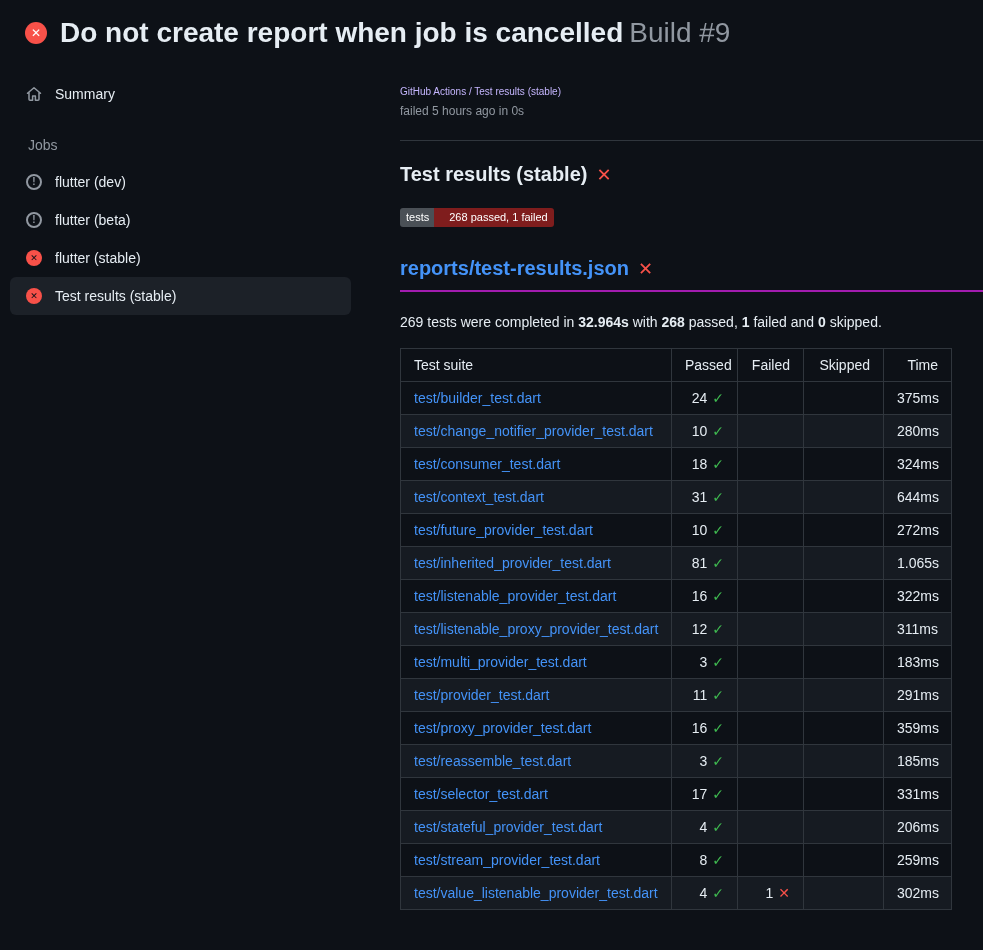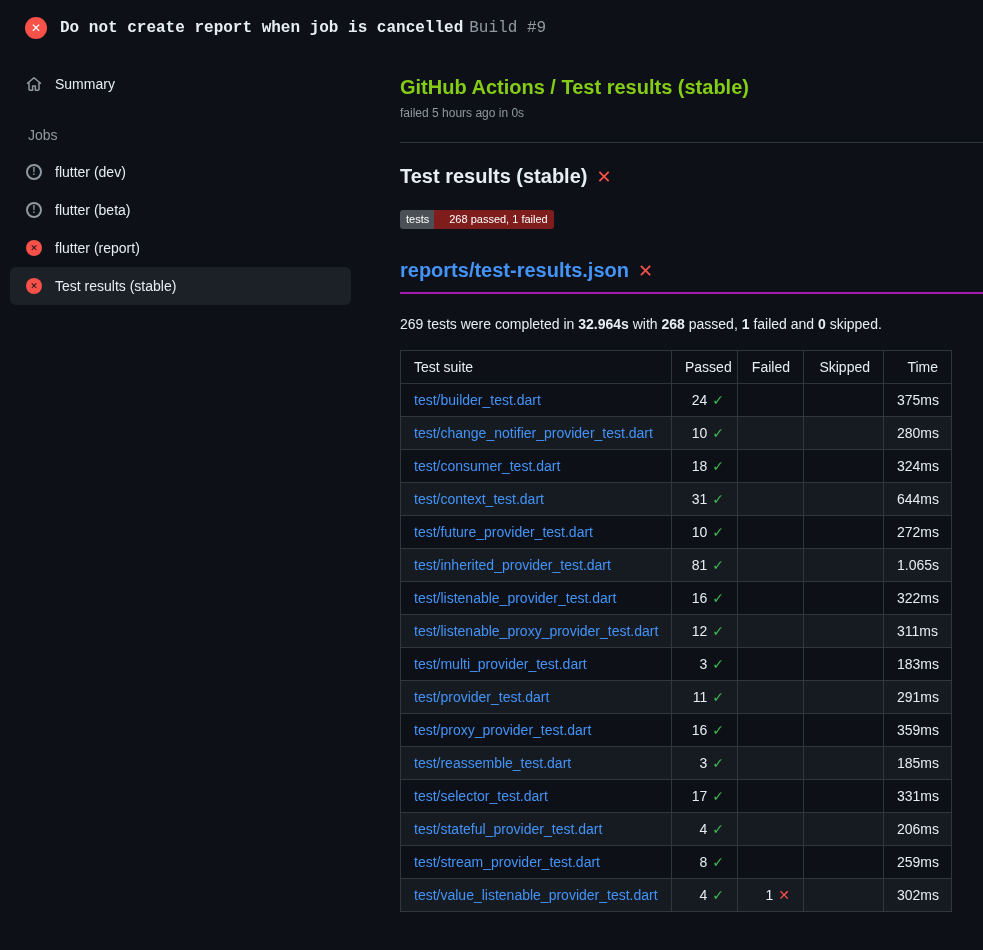--- a/index.html
+++ b/index.html
@@ -23,21 +23,21 @@
     border-radius: 50%;
     background: #f85149;
     color: #fff;
     font-weight: 700;
     font-size: 12px;
     display: inline-flex;
     align-items: center;
     justify-content: center;
     flex-shrink: 0;
   }
-  h1 { font-size: 16px; font-weight: 700; white-space: nowrap; font-family: Liberation Mono, monospace; }
+  h1 { font-size: 28px; font-weight: 700; white-space: nowrap; }
   h1 .build-number { color: #9198a1; font-weight: 400; margin-left: 6px; }
 
   
   .layout { display: flex; align-items: flex-start; }
 
   
   .sidebar { width: 400px; flex-shrink: 0; padding: 14px 49px 0 10px; }
   .side-item {
     display: flex;
     align-items: flex-end;
@@ -60,21 +60,21 @@
     font-size: 9px;
     font-weight: 700;
     line-height: 1;
   }
   .job-icon.failed { background: #f85149; color: #0d1117; }
   .job-icon.neutral { border: 2px solid #9198a1; color: #9198a1; font-size: 10px; }
   .home-icon { width: 16px; height: 16px; flex-shrink: 0; }
 
   
   main { flex: 1; padding: 25px 32px 24px 0; min-width: 0; }
-  .breadcrumb { font-weight: 700; font-size: 20px; color: #84cc16; }
+  .breadcrumb { font-weight: 400; font-size: 10px; color: #c4b5fd; }
   .run-meta { color: #9198a1; font-size: 12px; margin-top: 7px; }
   .divider { border-bottom: 1px solid #30363d; margin-top: 22px; margin-right: -32px; }
 
   .section-title {
     margin-top: 22px;
     font-size: 20px;
     font-weight: 700;
     display: flex;
     align-items: center;
   }
@@ -153,21 +153,21 @@
           <div class="side-item">
             <span class="job-icon neutral">!</span>
             <span class="side-label">flutter (dev)</span>
           </div>
           <div class="side-item">
             <span class="job-icon neutral">!</span>
             <span class="side-label">flutter (beta)</span>
           </div>
           <div class="side-item">
             <span class="job-icon failed">✕</span>
-            <span class="side-label">flutter (report)</span>
+            <span class="side-label">flutter (stable)</span>
           </div>
           <div class="side-item selected">
             <span class="job-icon failed">✕</span>
             <span class="side-label">Test results (stable)</span>
           </div>
         </nav>
     </aside>
 
     <main>
       <div class="breadcrumb">GitHub Actions / Test results (stable)</div>

